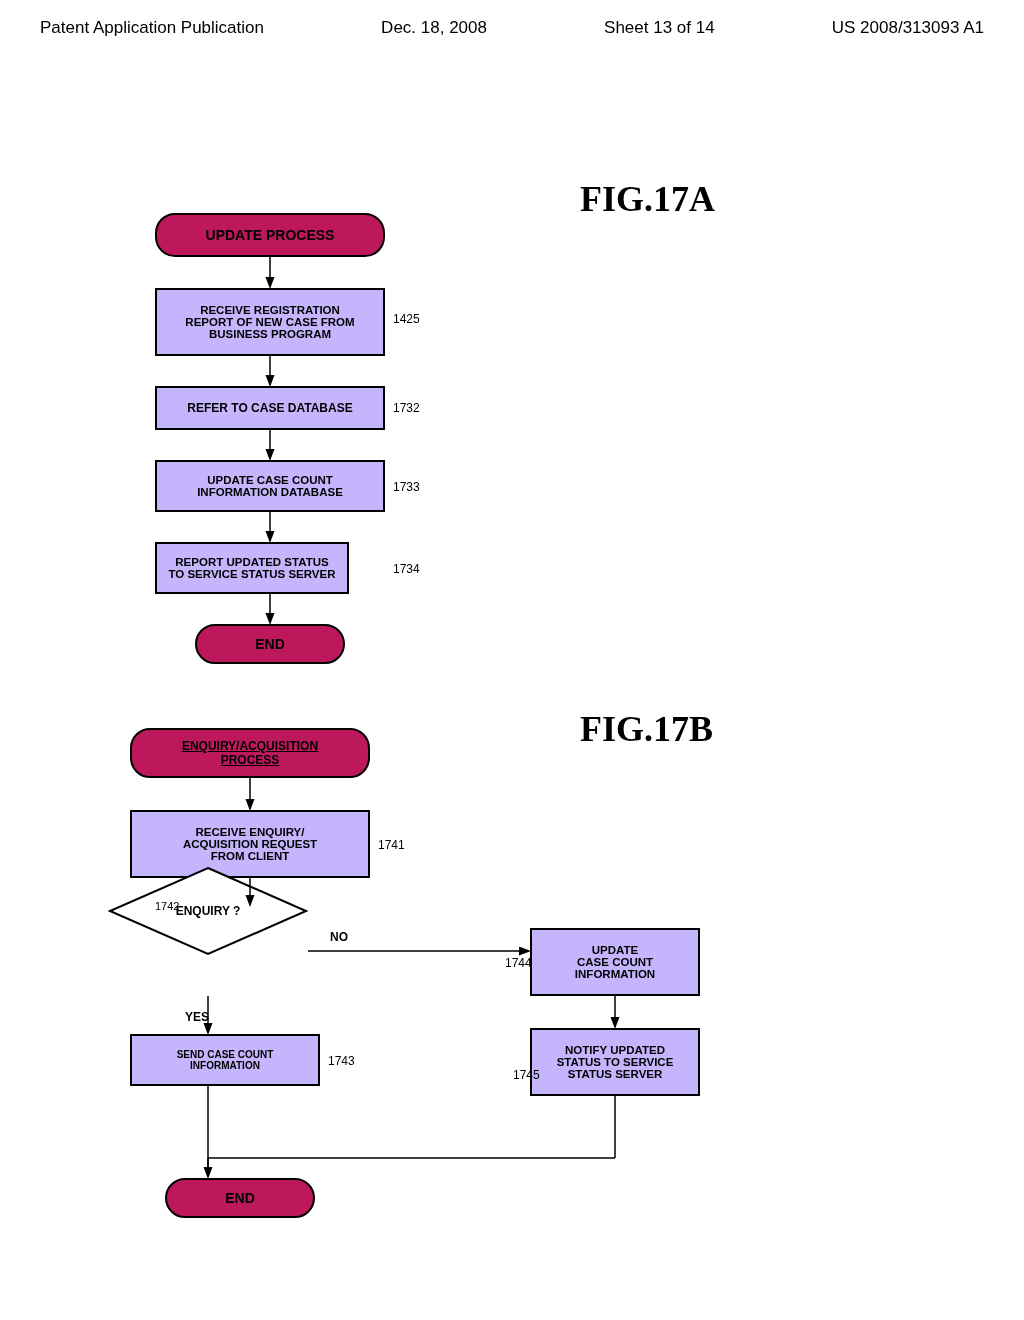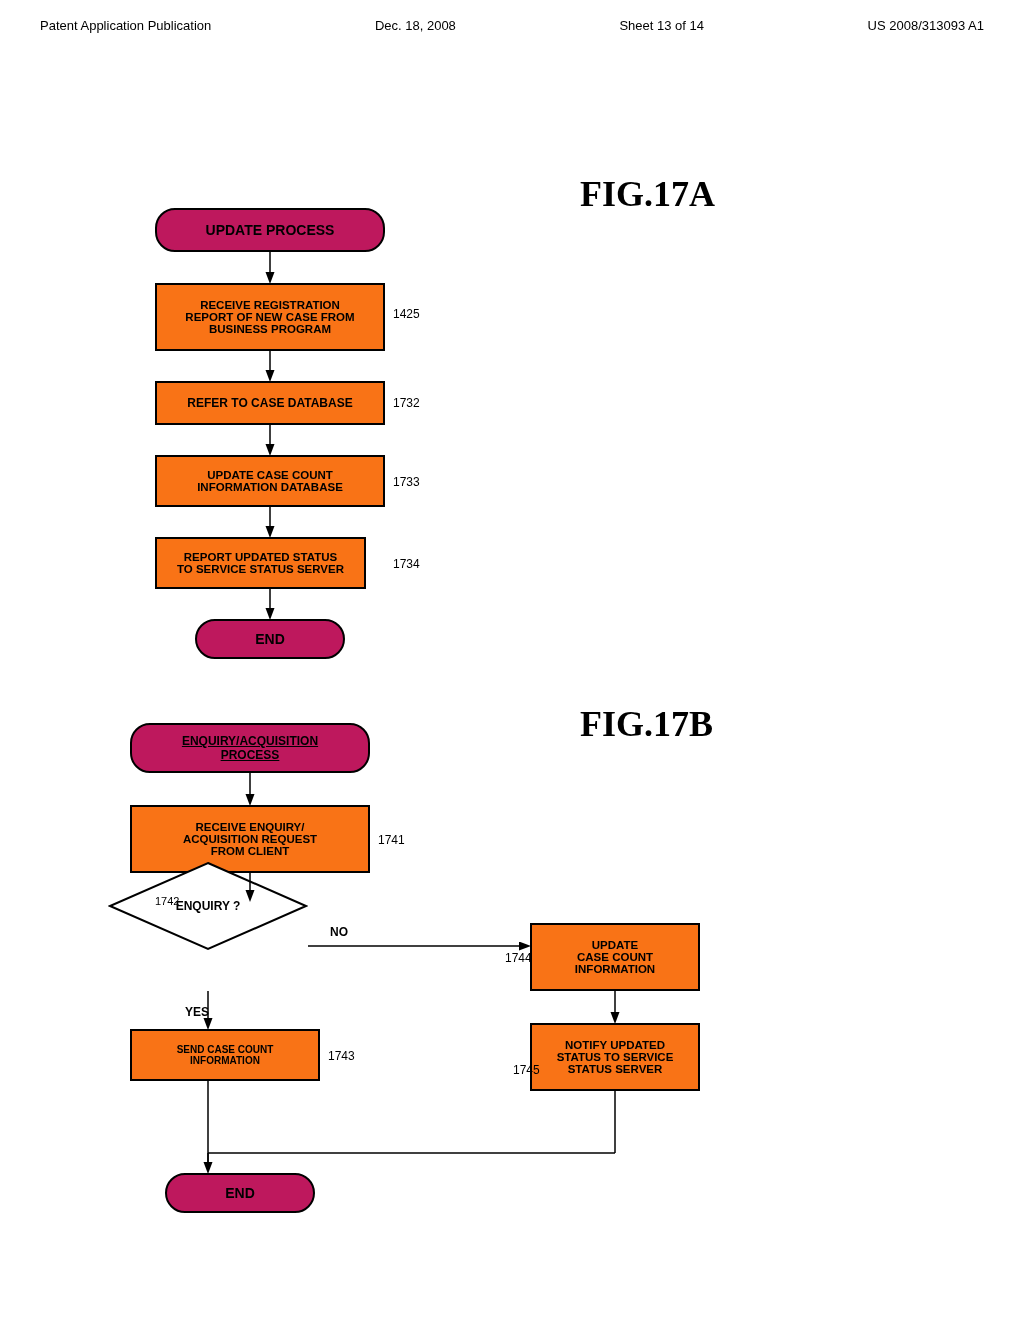--- a/index.html
+++ b/index.html
@@ -11,21 +11,21 @@
       position: relative;
       color: #000;
     }
 
     
     .header {
       display: flex;
       justify-content: space-between;
       align-items: center;
       padding: 18px 40px 10px 40px;
-      font-size: 13px;
+      font-size: 17px;
       border-bottom: none;
     }
 
     
     .diagram-area {
       width: 100%;
       position: relative;
     }
 
     
@@ -51,21 +51,21 @@
 
     
     .fc-process {
       border: 2px solid #000;
       text-align: center;
       display: flex;
       align-items: center;
       justify-content: center;
       font-size: 12px;
       font-weight: bold;
-      background: #f97316;
+      background: #c4b5fd;
       padding: 4px;
     }
 
     
     .fc-diamond-outer {
       position: relative;
       display: flex;
       align-items: center;
       justify-content: center;
     }
@@ -128,21 +128,21 @@
     <span>REFER TO CASE DATABASE</span>
   </div>
   <div class="step-num" style="top:353px; left:393px;">1732</div>
 
   <div class="fc-process" style="position:absolute; top:412px; left:155px; width:230px; height:52px; white-space:pre-line; font-size:11.5px;">
     <span>UPDATE CASE COUNT
 INFORMATION DATABASE</span>
   </div>
   <div class="step-num" style="top:432px; left:393px;">1733</div>
 
-  <div class="fc-process" style="position:absolute; top:494px; left:155px; width:211px; height:52px; white-space:pre-line; font-size:11.5px;">
+  <div class="fc-process" style="position:absolute; top:494px; left:155px; width:194px; height:52px; white-space:pre-line; font-size:11.5px;">
     <span>REPORT UPDATED STATUS
 TO SERVICE STATUS SERVER</span>
   </div>
   <div class="step-num" style="top:514px; left:393px;">1734</div>
 
   <div class="fc-terminal" style="position:absolute; top:576px; left:195px; width:150px; height:40px; font-size:14px;">END</div>
 
   <div class="fig-label" style="top:660px; left:580px;">FIG.17B</div>
 
   <div class="fc-terminal" style="position:absolute; top:680px; left:130px; width:240px; height:50px; font-size:12px; white-space:pre-line;text-decoration:underline;">

